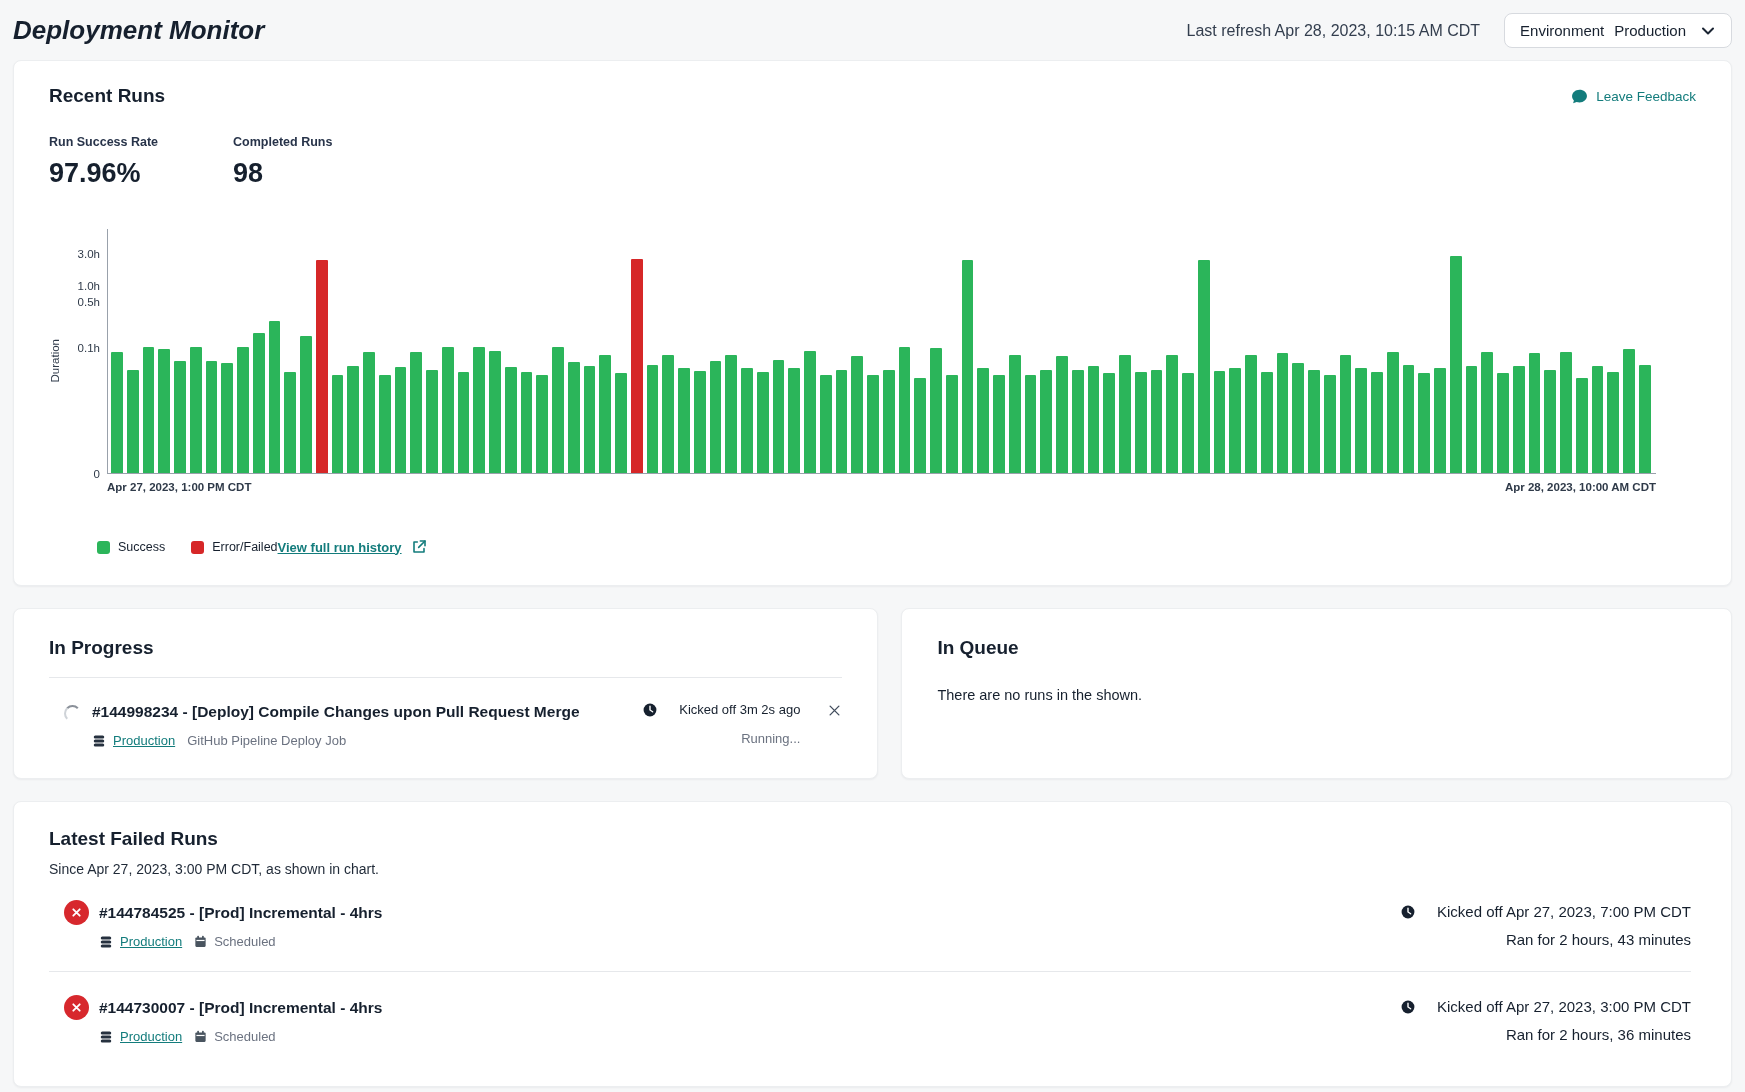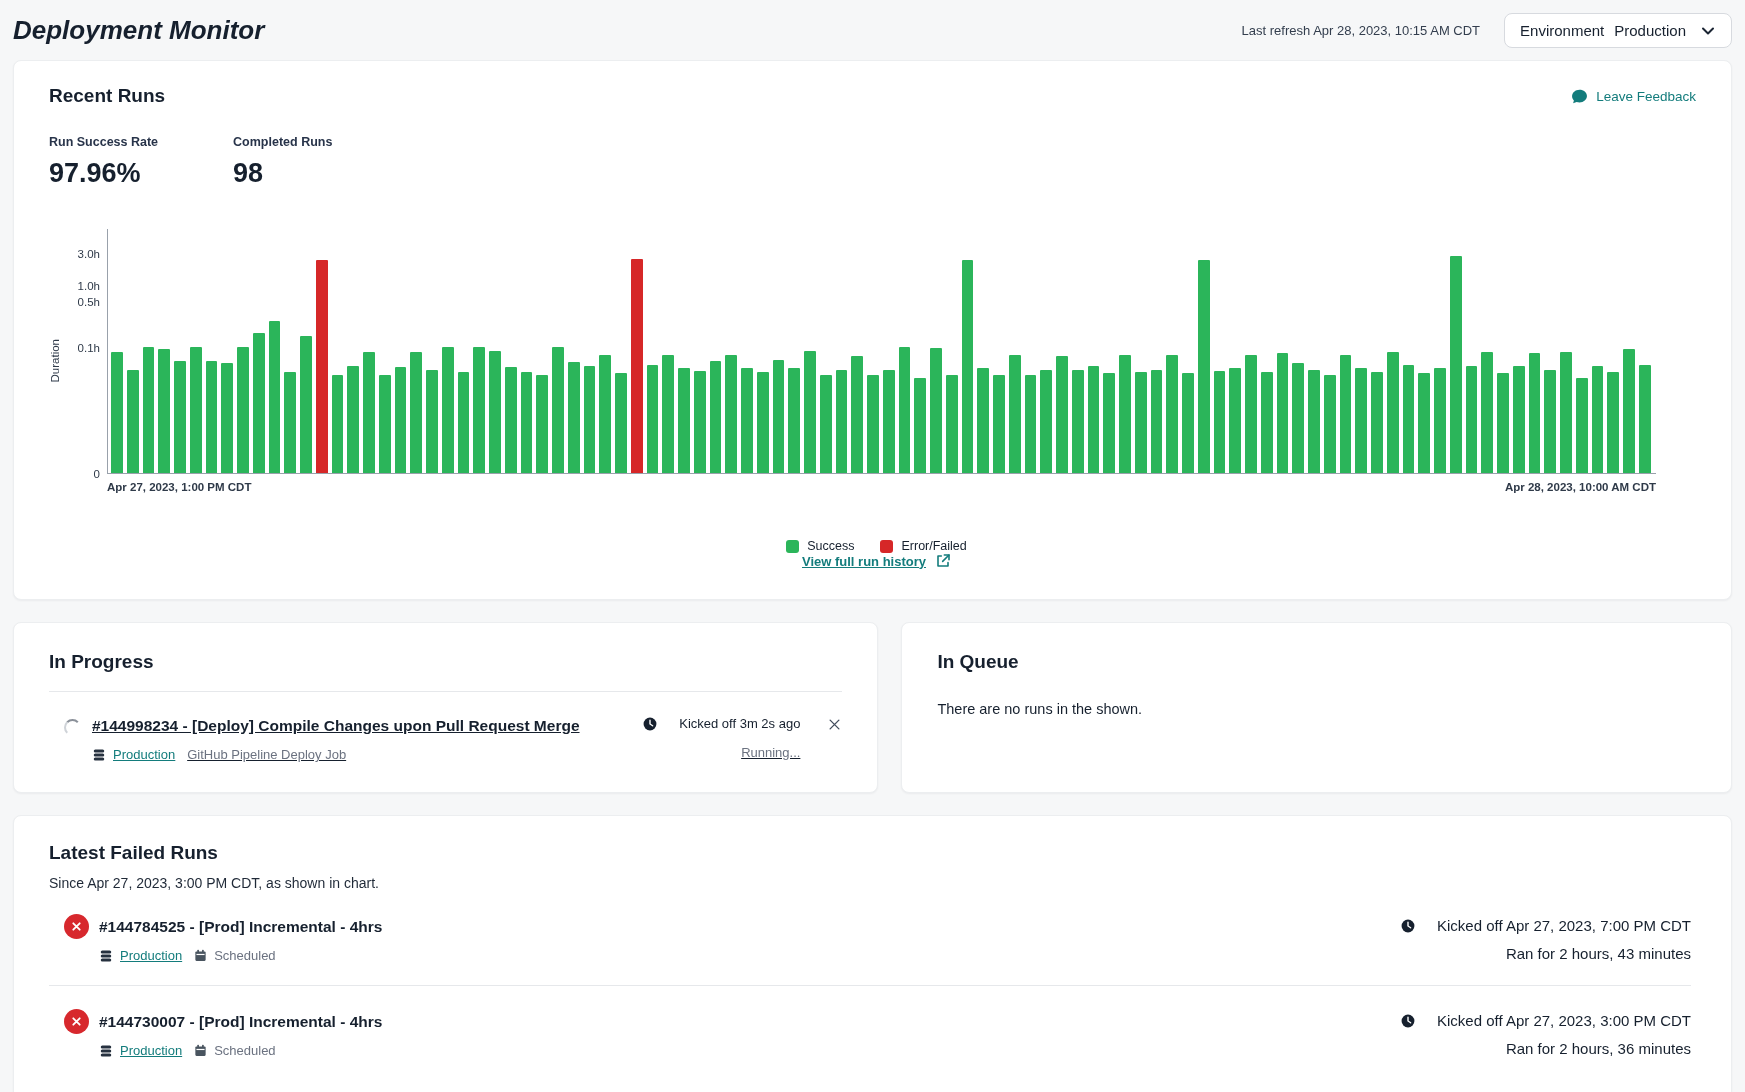--- a/index.html
+++ b/index.html
@@ -8,21 +8,21 @@
     width:1745px; min-height:1092px;
     background:#f6f7f8;
     font-family:"Liberation Sans", sans-serif;
     color:#16202e;
     padding:0 13px 12px;
   }
   
   .header { display:flex; justify-content:space-between; align-items:center; padding:13px 0 12px; }
   .page-title { font-size:26px; font-weight:700; margin:0; color:#16202e;font-style:italic; }
   .header-right { display:flex; align-items:center; gap:24px; }
-  .refresh { font-size:13px; color:#333e4e; }
+  .refresh { font-size:16px; color:#333e4e; }
   .env-select { display:flex; align-items:center; gap:10px; background:#fff; border:1px solid #d7dadf;
     border-radius:8px; padding:8px 15px; font-size:15px; cursor:pointer; color:#16202e; }
   .env-select .chev { display:flex; margin-left:4px; }
 
   
   .card { background:#fff; border:1px solid #eceef0; border-radius:8px; box-shadow:0 1px 2px rgba(16,24,40,.05); }
   .card-title { font-size:19px; font-weight:700; margin:0; color:#16202e; }
   .card-head { display:flex; justify-content:space-between; align-items:center; }
 
   
@@ -36,35 +36,35 @@
   .ylab-col { display:flex; align-items:center; }
   .ylab { writing-mode:vertical-rl; transform:rotate(180deg); font-size:11.5px; color:#2f3a49; }
   .yaxis { position:relative; width:46px; height:245px; font-size:11.5px; color:#2f3a49; }
   .ytick { position:absolute; right:7px; white-space:nowrap; line-height:14px; }
   .plot-col { flex:1;font-weight:bold; }
   .plot { height:245px; display:flex; align-items:flex-end; gap:4px;
     border-left:1.5px solid #99a1ab; border-bottom:1.5px solid #99a1ab; padding:0 6px 0 3px; }
   .bar { flex:1; border-radius:1px 1px 0 0; min-height:2px; }
   .xlabels { display:flex; justify-content:space-between; font-size:11.5px; color:#2f3a49; margin-top:7px; }
 
-  .legend-row { display:flex; justify-content:flex-start; align-items:center; margin:46px 40px 0 48px;flex-direction:column; }
+  .legend-row { display:flex; justify-content:flex-start; align-items:center; margin:46px 40px 0 48px; }
   .legend { display:flex; gap:26px; align-items:center; font-size:12.5px; color:#16202e; }
   .legend-item { display:flex; gap:8px; align-items:center; }
   .swatch { width:13px; height:13px; border-radius:3px; }
   .view-link { display:flex; align-items:center; gap:9px; color:#137c7c; font-size:13px; font-weight:700;
     cursor:pointer; }
   .view-link span { text-decoration:underline; }
 
   
   .mid-row { display:flex; gap:23px; margin-top:22px; }
   .inprogress { flex:867; padding:28px 35px 30px; }
   .inqueue { flex:829; padding:28px 35px 30px; }
   .divider { height:1px; background:#e6e8eb; margin-top:18px; }
 
-  .run-row { display:flex; align-items:flex-start; gap:11px; padding:24px 0 0 15px;text-decoration:underline; }
+  .run-row { display:flex; align-items:flex-start; gap:11px; padding:24px 0 0 15px; }
   .spinner { width:17px; height:17px; border-radius:50%; border:2.5px solid transparent;
     border-top-color:#8a9099; border-left-color:#cfd3d8; margin-top:3px; flex:none;
     animation:spin 1.1s linear infinite; }
   @keyframes spin { to { transform:rotate(360deg); } }
   .run-main { flex:1; }
   .run-title { font-size:15.5px; font-weight:700; color:#16202e; line-height:1.3; }
   .run-meta { display:flex; align-items:center; gap:12px; margin-top:11px; font-size:13px; }
   .env-link { color:#137c7c; text-decoration:underline; cursor:pointer; display:inline-flex; gap:7px; align-items:center; }
   .meta-ico { display:inline-flex; gap:7px; align-items:center; color:#49545f; }
   .job { color:#6b7280; }

